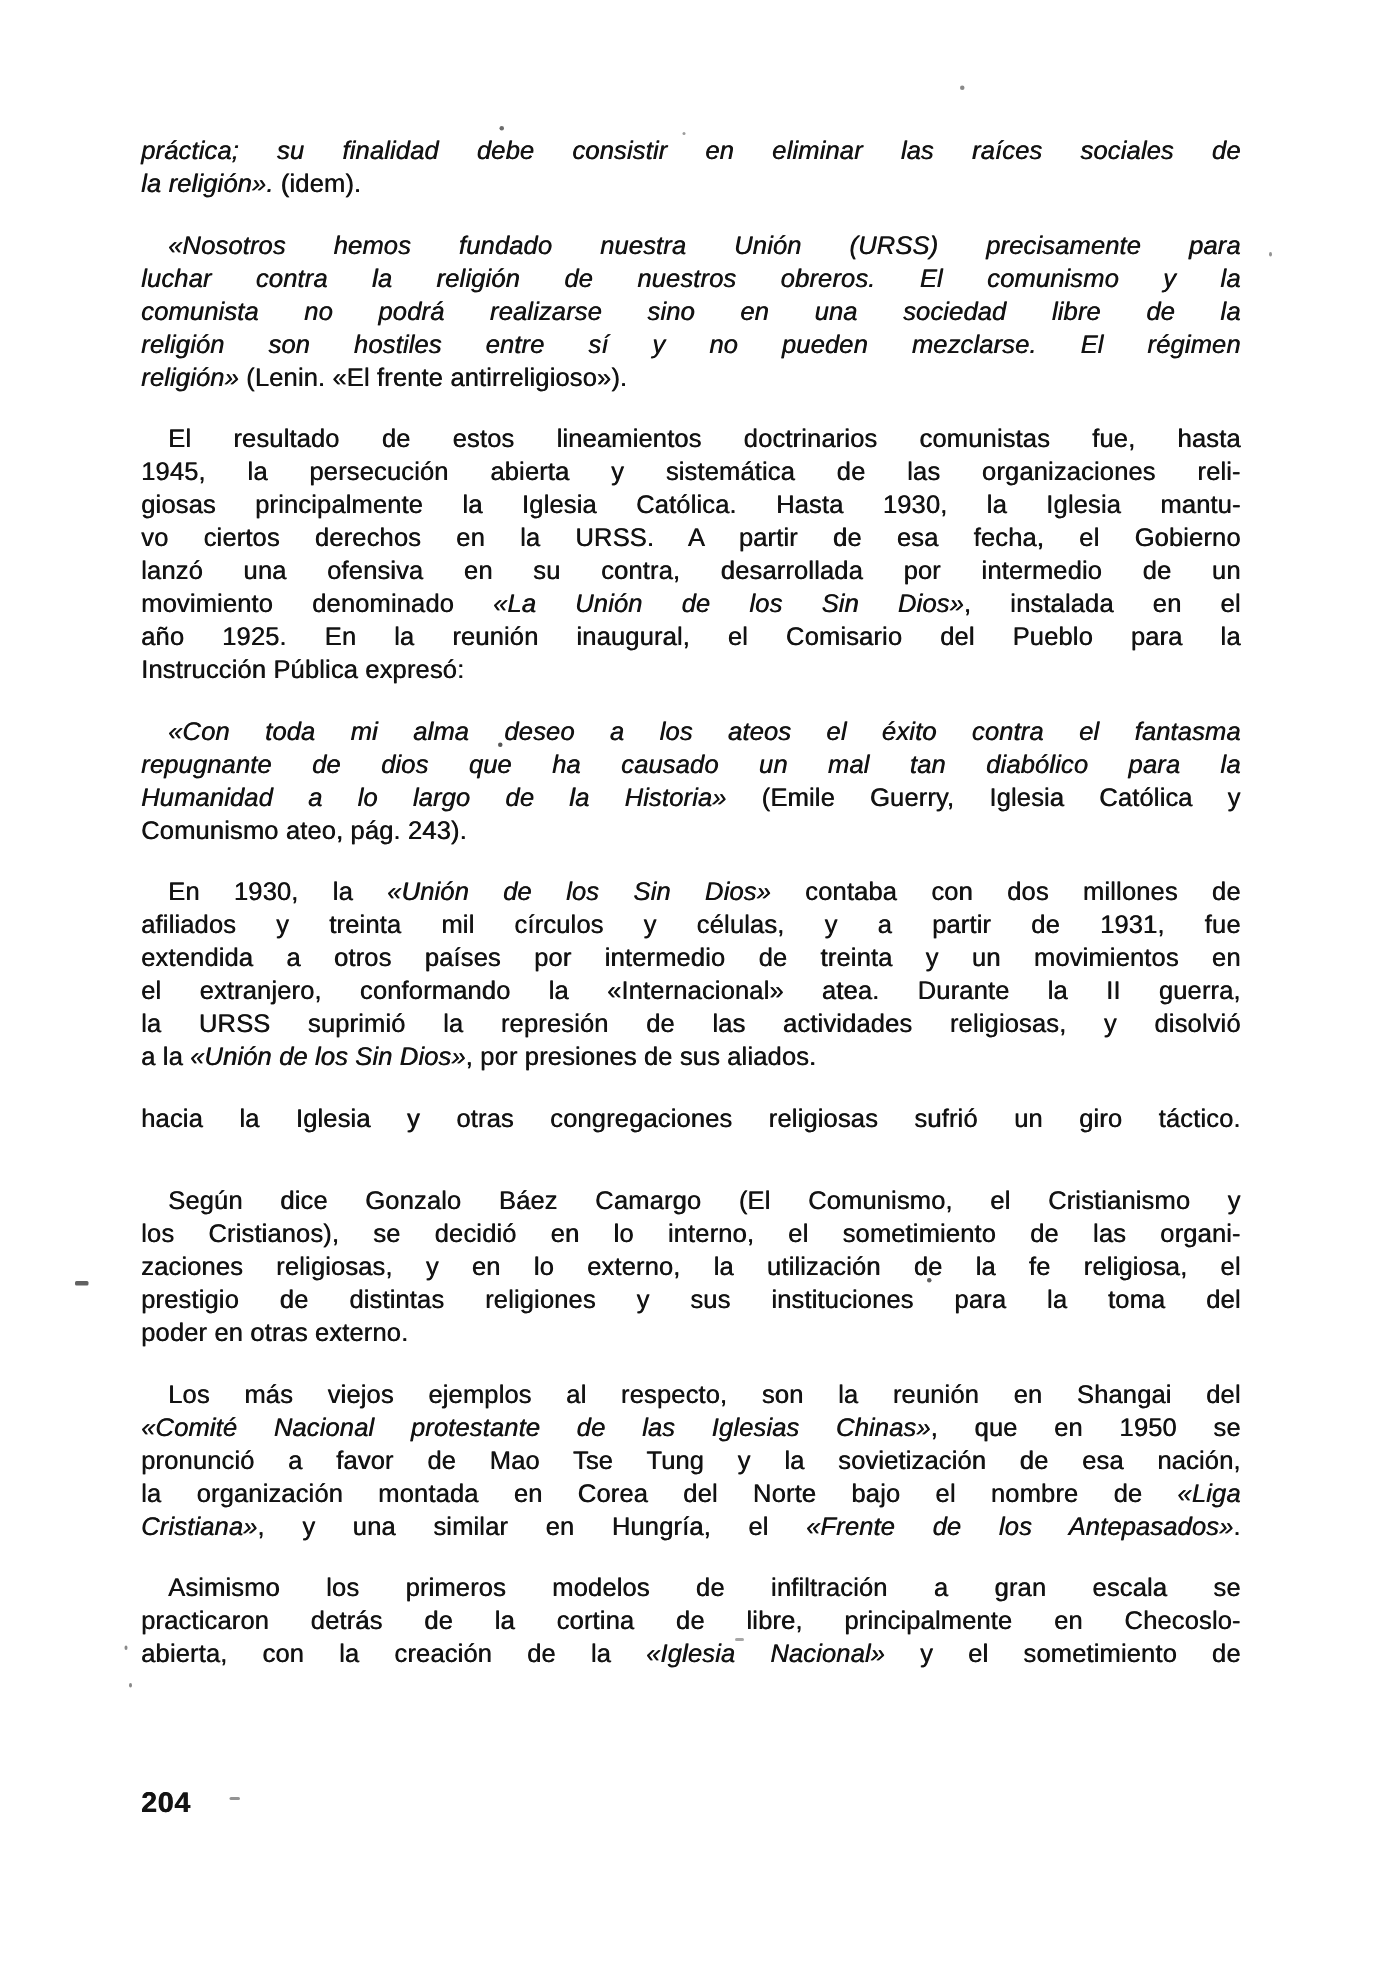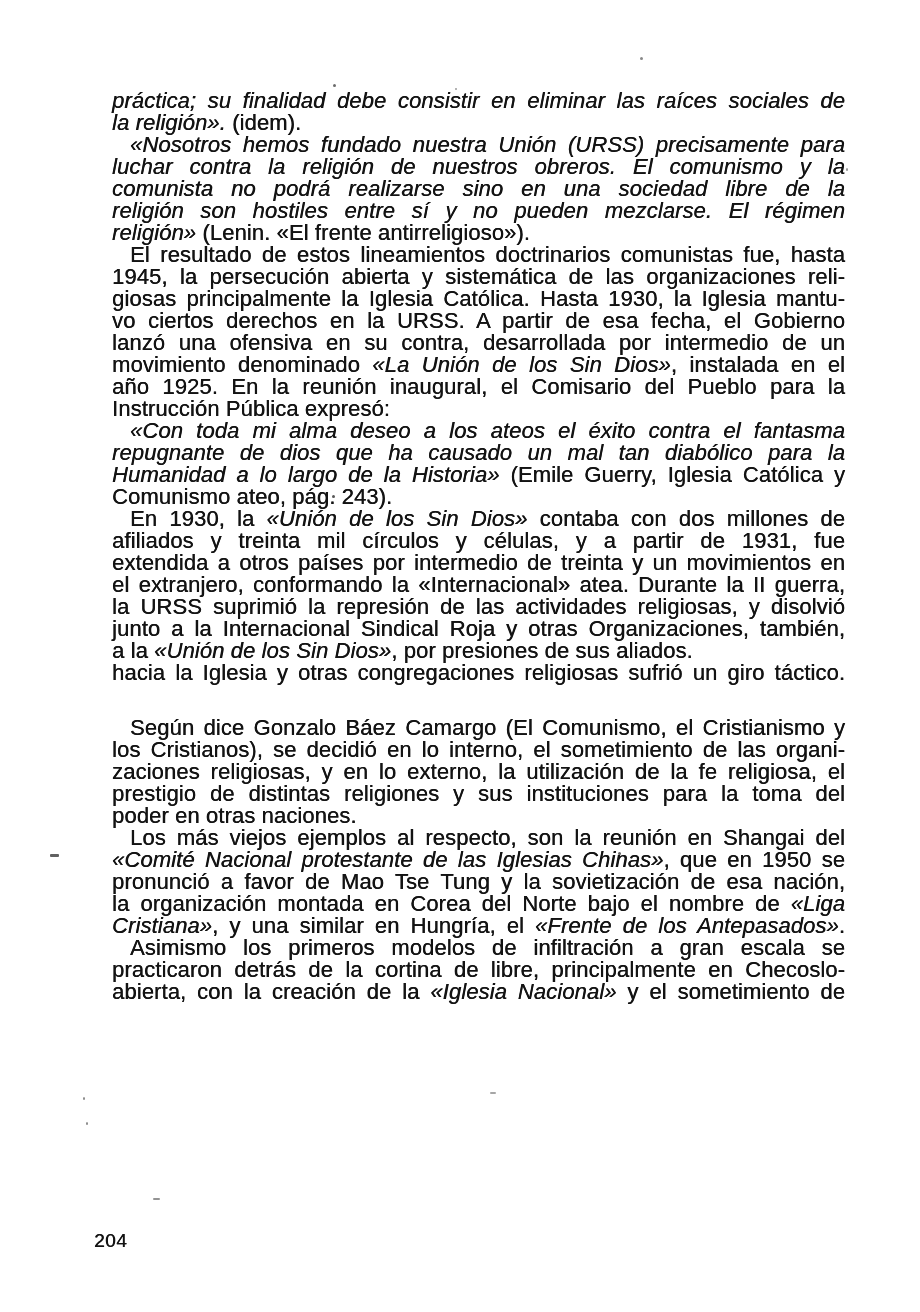--- a/index.html
+++ b/index.html
@@ -12,47 +12,47 @@
   }
   .page {
     position: relative;
     width: 920px;
     height: 1312px;
     background: #ffffff;
     font-family: "Liberation Sans", "DejaVu Sans", sans-serif;
   }
   .page-body {
     position: absolute;
-    left: 112px;
+    left: 94px;
     top: 90px;
     width: 733px;
     color: #131313;
-    font-size: 22px;
+    font-size: 17px;
     line-height: 22px;
     letter-spacing: 0.1px;
     text-shadow: 0.35px 0 0 currentColor;
   }
   .para { margin: 0; padding: 0; }
-  .para.sp-normal { }
+  .para.sp-normal { margin-top: 19px; }
   .para.sp-large  { margin-top: 33px; }
   .line {
     text-align: justify;
     text-align-last: left;
     white-space: normal;
   }
   .line.fill { text-align-last: justify; }
   .line.indent { text-indent: 18px; }
   .it { font-style: italic; }
   .page-number {
     position: absolute;
     left: 94px;
-    top: 1230px;
+    top: 1192px;
     color: #131313;
     font-size: 19px;
-    font-weight: 400;
+    font-weight: 700;
     letter-spacing: 0.5px;
     text-shadow: 0.4px 0 0 currentColor;
   }
   .artifact {
     position: absolute;
     background: #3a3a3a;
     border-radius: 50%;
   }
   .artifact.dash { border-radius: 1px; }
 </style>
@@ -87,32 +87,31 @@
         <div class="line fill"><span class="it">repugnante de dios que ha causado un mal tan diabólico para la</span></div>
         <div class="line fill"><span class="it">Humanidad a lo largo de la Historia» </span><span class="rm">(Emile Guerry, Iglesia Católica y</span></div>
         <div class="line"><span class="rm">Comunismo ateo, pág. 243).</span></div>
       </div>
       <div class="para sp-normal">
         <div class="line fill indent"><span class="rm">En 1930, la </span><span class="it">«Unión de los Sin Dios»</span><span class="rm"> contaba con dos millones de</span></div>
         <div class="line fill"><span class="rm">afiliados y treinta mil círculos y células, y a partir de 1931, fue</span></div>
         <div class="line fill"><span class="rm">extendida a otros países por intermedio de treinta y un movimientos en</span></div>
         <div class="line fill"><span class="rm">el extranjero, conformando la «Internacional» atea. Durante la II guerra,</span></div>
         <div class="line fill"><span class="rm">la URSS suprimió la represión de las actividades religiosas, y disolvió</span></div>
-        <div class="line fill"><span class="rm">junto a la Internacional Sindical Roja y otras Organizaciones, también,</span></div>
         <div class="line"><span class="rm">a la </span><span class="it">«Unión de los Sin Dios»</span><span class="rm">, por presiones de sus aliados.</span></div>
       </div>
       <div class="para sp-normal">
         <div class="line fill"><span class="rm">hacia la Iglesia y otras congregaciones religiosas sufrió un giro táctico.</span></div>
       </div>
       <div class="para sp-large">
         <div class="line fill indent"><span class="rm">Según dice Gonzalo Báez Camargo (El Comunismo, el Cristianismo y</span></div>
         <div class="line fill"><span class="rm">los Cristianos), se decidió en lo interno, el sometimiento de las organi-</span></div>
         <div class="line fill"><span class="rm">zaciones religiosas, y en lo externo, la utilización de la fe religiosa, el</span></div>
         <div class="line fill"><span class="rm">prestigio de distintas religiones y sus instituciones para la toma del</span></div>
-        <div class="line"><span class="rm">poder en otras naciones.</span></div>
+        <div class="line"><span class="rm">poder en otras externo.</span></div>
       </div>
       <div class="para sp-normal">
         <div class="line fill indent"><span class="rm">Los más viejos ejemplos al respecto, son la reunión en Shangai del</span></div>
         <div class="line fill"><span class="it">«Comité Nacional protestante de las Iglesias Chinas»</span><span class="rm">, que en 1950 se</span></div>
         <div class="line fill"><span class="rm">pronunció a favor de Mao Tse Tung y la sovietización de esa nación,</span></div>
         <div class="line fill"><span class="rm">la organización montada en Corea del Norte bajo el nombre de </span><span class="it">«Liga</span></div>
         <div class="line fill"><span class="it">Cristiana»</span><span class="rm">, y una similar en Hungría, el </span><span class="it">«Frente de los Antepasados»</span><span class="rm">.</span></div>
       </div>
       <div class="para sp-normal">
         <div class="line fill indent"><span class="rm">Asimismo los primeros modelos de infiltración a gran escala se</span></div>

